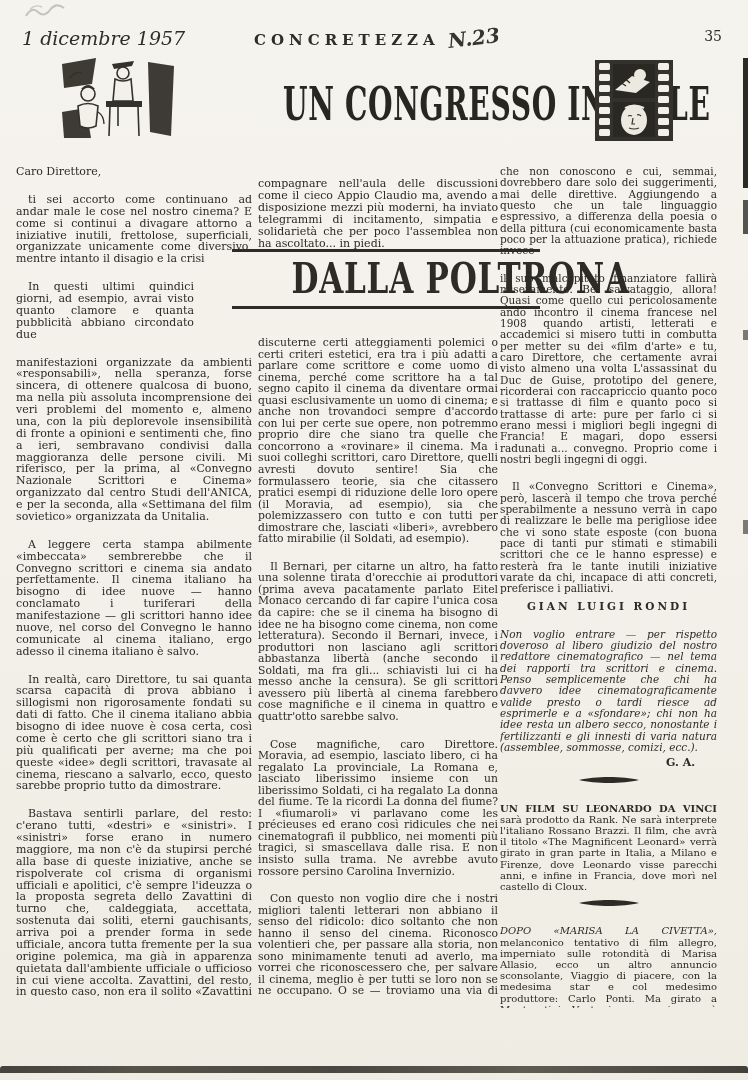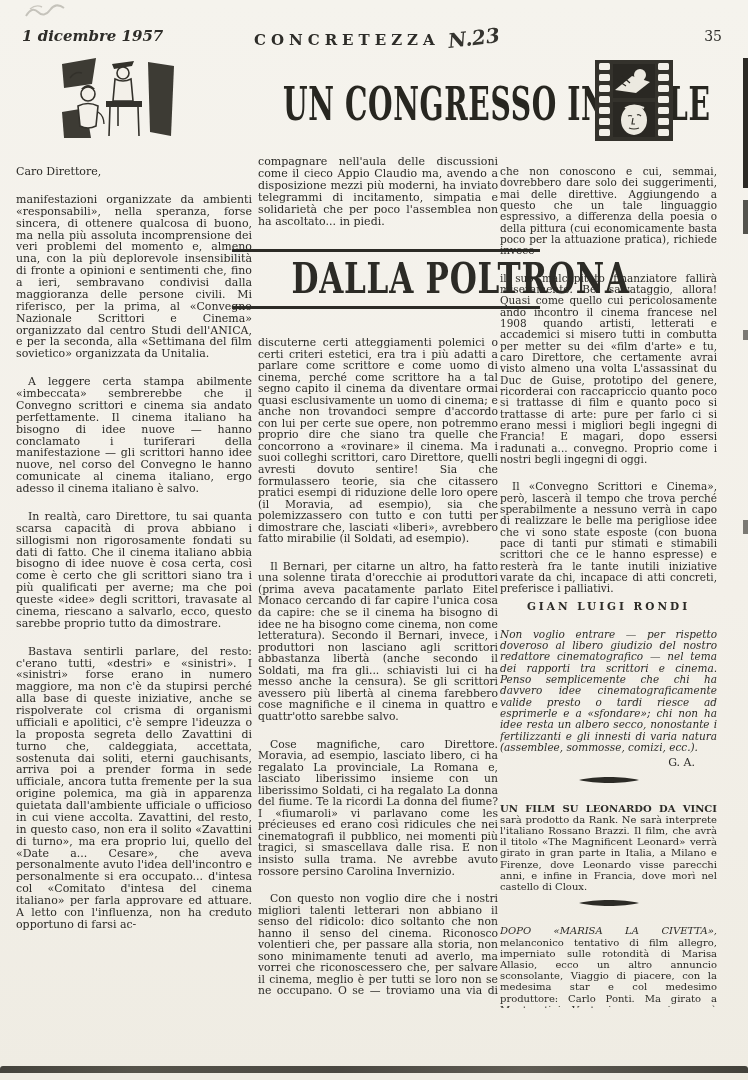--- a/index.html
+++ b/index.html
@@ -4,21 +4,21 @@
 <style>
   * { margin:0; padding:0; box-sizing:border-box; }
   html,body { background:#777; }
   .page {
     position:relative; width:748px; height:1080px; overflow:hidden;
     background:linear-gradient(180deg,#f5f3ed 0%,#f3f0e9 55%,#efece3 100%);
     font-family:"DejaVu Serif", serif; color:#2b2a26;
     -webkit-hyphens:auto; hyphens:auto;
   }
   
-  .hdr-date { position:absolute; left:22px; top:27px; font-style:italic; font-weight:bold; font-size:15px; color:#2e2d29;text-align:right; }
+  .hdr-date { position:absolute; left:22px; top:27px; font-style:italic; font-weight:normal; font-size:19px; color:#2e2d29;text-align:right; }
   .masthead-wrap { position:absolute; left:254px; top:26px; width:240px; text-align:center; white-space:nowrap; }
   .masthead { font-size:15px; font-weight:bold; letter-spacing:5px; color:#2e2d29; }
   .issue-no { display:inline-block; font-style:italic; font-weight:bold; font-size:20px; transform:rotate(-7deg); margin-left:3px; color:#35342f; }
   .pageno { position:absolute; right:26px; top:28px; font-size:14px; color:#2e2d29; }
   .pencil-smudge { position:absolute; left:24px; top:2px; opacity:.45; }
   
   .illus-left { position:absolute; left:60px; top:56px; }
   .illus-right { position:absolute; left:592px; top:60px; }
   .headline {
     position:absolute; left:185px; top:76px; width:490px; text-align:center;
@@ -27,37 +27,37 @@
   }
   
   .col { position:absolute; text-align:justify; overflow:hidden; }
   .col p { margin:16px 0 3px 0; text-indent:12px; }
   .col p.cont { text-indent:0; }
   .col p.seam { margin-bottom:0; }
   .narrow { padding-right:58px; }
   .indent-left { padding-left:36px; }
   .salutation { text-indent:0 !important; margin-bottom:4px !important; }
   #col1 { left:16px; top:150px; width:236px; height:846px; font-size:11px; line-height:1.08; }
-  #col2top { left:258px; top:140px; width:240px; height:96px; font-size:11px; line-height:1.09; }
+  #col2top { left:258px; top:162px; width:240px; height:96px; font-size:11px; line-height:1.09; }
   #col2cont { left:258px; top:321px; width:240px; height:676px; font-size:10.8px; line-height:1.07; }
   #col3 { left:500px; top:150px; width:217px; height:858px; font-size:10.5px; line-height:1.08; }
   
   .section-box {
     position:absolute; left:232px; top:249px; width:308px;
     border-top:3px solid #2c2b26; border-bottom:3px solid #2c2b26;
     padding:2px 0 3px 0; 
   }
   .section-title {
     font-size:42px; font-weight:bold; white-space:nowrap; color:#2c2b26;
     display:inline-block; transform:scaleX(0.74); transform-origin:50% 50%; letter-spacing:1px;
   }
   
   .byline { text-align:center; font-weight:bold; font-size:10.5px; letter-spacing:3px; margin:7px 0 6px 0 !important; text-indent:0 !important; }
   .editor-note { font-style:italic; }
-  .signature { text-align:right; font-weight:normal; font-size:11px; padding-right:22px; margin-top:4px !important; text-indent:0 !important; }
+  .signature { text-align:right; font-weight:bold; font-size:11px; padding-right:22px; margin-top:4px !important; text-indent:0 !important; }
   .divider { text-align:center; margin:6px 0 5px 0; }
   .news { font-size:10px; line-height:1.12; }
   .news .lead { font-weight:bold; }
   .news .lead-italic { font-weight:normal; font-style:italic; }
   
   .scan-bottom { position:absolute; left:0; right:0; top:1066px; height:7px;
     background:linear-gradient(90deg,#26251f 0%,#3a382f 18%,#2c2a24 45%,#45423a 70%,#23221c 100%);
     border-radius:3px 3px 0 0; opacity:.85; }
   .edge-mark { position:absolute; right:0; width:5px; background:#2c2a25; }
   .em1 { top:58px; height:130px; }
@@ -124,20 +124,22 @@
     <path d="M25 20 L34 26 M30 16 L38 23" stroke="#2a2823" stroke-width="1.2"></path>
     <rect x="21" y="42" width="42" height="35" fill="#2a2823"></rect>
     <ellipse cx="42" cy="60" rx="13" ry="15" fill="#ece9e0"></ellipse>
     <path d="M36 56 Q38 55 40 56 M45 55 Q47 54 49 56 M41 58 L40 64 L43 64" fill="none" stroke="#34322c" stroke-width="1.2"></path>
     <path d="M37 68 Q42 70 47 68" fill="none" stroke="#34322c" stroke-width="1.2"></path>
     <path d="M33 48 Q42 43 52 48" fill="none" stroke="#ece9e0" stroke-width="2"></path>
   </svg>
 
   <div class="col" id="col1">
     <p class="salutation">Caro Direttore,</p>
+    <p class="seam">ti sei accorto come continuano ad andar male le cose nel nostro cinema? E come si continui a divagare attorno a iniziative inutili, frettolose, superficiali, organizzate unicamente come diversivo, mentre intanto il disagio e la crisi</p>
+    <p class="narrow seam">In questi ultimi quindici giorni, ad esempio, avrai visto quanto clamore e quanta pubblicità abbiano circondato due</p>
     <p class="cont">manifestazioni organizzate da ambienti «responsabili», nella speranza, forse sincera, di ottenere qualcosa di buono, ma nella più assoluta incomprensione dei veri problemi del momento e, almeno una, con la più deplorevole insensibilità di fronte a opinioni e sentimenti che, fino a ieri, sembravano condivisi dalla maggioranza delle persone civili. Mi riferisco, per la prima, al «Convegno Nazionale Scrittori e Cinema» organizzato dal centro Studi dell'ANICA, e per la seconda, alla «Settimana del film sovietico» organizzata da Unitalia.</p>
     <p>A leggere certa stampa abilmente «imbeccata» sembrerebbe che il Convegno scrittori e cinema sia andato perfettamente. Il cinema italiano ha bisogno di idee nuove — hanno conclamato i turiferari della manifestazione — gli scrittori hanno idee nuove, nel corso del Convegno le hanno comunicate al cinema italiano, ergo adesso il cinema italiano è salvo.</p>
     <p>In realtà, caro Direttore, tu sai quanta scarsa capacità di prova abbiano i sillogismi non rigorosamente fondati su dati di fatto. Che il cinema italiano abbia bisogno di idee nuove è cosa certa, così come è certo che gli scrittori siano tra i più qualificati per averne; ma che poi queste «idee» degli scrittori, travasate al cinema, riescano a salvarlo, ecco, questo sarebbe proprio tutto da dimostrare.</p>
     <p>Bastava sentirli parlare, del resto: c'erano tutti, «destri» e «sinistri». I «sinistri» forse erano in numero maggiore, ma non c'è da stupirsi perché alla base di queste iniziative, anche se rispolverate col crisma di organismi ufficiali e apolitici, c'è sempre l'ideuzza o la proposta segreta dello Zavattini di turno che, caldeggiata, accettata, sostenuta dai soliti, eterni gauchisants, arriva poi a prender forma in sede ufficiale, ancora tutta fremente per la sua origine polemica, ma già in apparenza quietata dall'ambiente ufficiale o ufficioso in cui viene accolta. Zavattini, del resto, in questo caso, non era il solito «Zavattini di turno», ma era proprio lui, quello del «Date a... Cesare», che aveva personalmente avuto l'idea dell'incontro e personalmente si era occupato... d'intesa col «Comitato d'intesa del cinema italiano» per farla approvare ed attuare. A letto con l'influenza, non ha creduto opportuno di farsi ac-</p>
   </div>
 
   <div class="col" id="col2top">
     <p class="cont">compagnare nell'aula delle discussioni come il cieco Appio Claudio ma, avendo a disposizione mezzi più moderni, ha inviato telegrammi di incitamento, simpatia e solidarietà che per poco l'assemblea non ha ascoltato... in piedi.</p>
     <p>Zavattini, comunque, anche se si può</p>
   </div>

